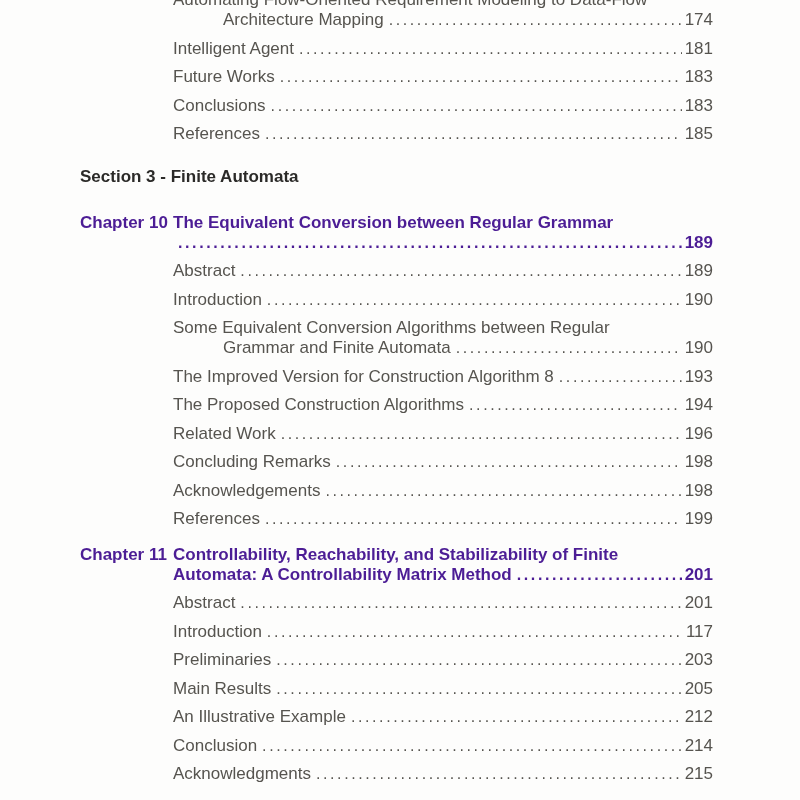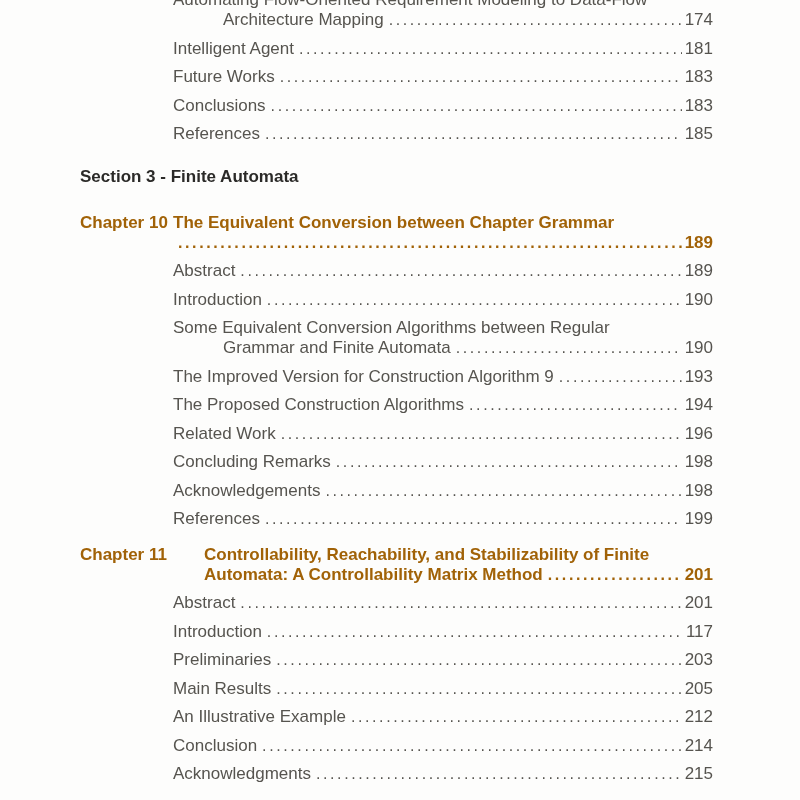--- a/index.html
+++ b/index.html
@@ -37,32 +37,32 @@
     white-space: nowrap;
     margin: 0 3px 0 5px;
     min-width: 0;
   }
   .dots::after {
     content: "........................................................................................................................................................................";
     letter-spacing: 2.6px;
     font-size: 16px;
   }
   .pagenum { flex: 0 0 auto; }
-  .bold { font-weight: bold; color: #a16207; }
+  .bold { font-weight: bold; color: #4c1d95; }
   .section-heading {
     font-weight: bold;
     color: #2b2a28;
     margin-top: 23px;
     margin-bottom: 25.5px;
     line-height: 20px;
   }
   .chapter { display: flex; }
   .chapter-label { width: 93px; flex-shrink: 0; }
   .chapter-body { flex: 1 1 auto; min-width: 0; }
-  .ch11 { margin-top: 15.5px; gap: 31px; }
+  .ch11 { margin-top: 15.5px; }
 </style>
 </head>
 <body>
 
 <div class="page">
   <div class="toc">
 
     <div class="row sub">
       <div>Automating Flow-Oriented Requirement Modeling to Data-Flow</div>
       <div class="leaderline cont-indent">
@@ -99,21 +99,21 @@
         <span class="dots"></span>
         <span class="pagenum">185</span>
       </div>
     </div>
 
     <div class="section-heading">Section 3 - Finite Automata</div>
 
     <div class="row chapter bold">
       <div class="chapter-label">Chapter 10</div>
       <div class="chapter-body">
-        <div>The Equivalent Conversion between Chapter Grammar</div>
+        <div>The Equivalent Conversion between Regular Grammar</div>
         <div class="leaderline">
           <span class="dots"></span>
           <span class="pagenum">189</span>
         </div>
       </div>
     </div>
 
     <div class="row sub">
       <div class="leaderline">
         <span class="label">Abstract</span>
@@ -131,21 +131,21 @@
     <div class="row sub">
       <div>Some Equivalent Conversion Algorithms between Regular</div>
       <div class="leaderline cont-indent">
         <span class="label">Grammar and Finite Automata</span>
         <span class="dots"></span>
         <span class="pagenum">190</span>
       </div>
     </div>
     <div class="row sub">
       <div class="leaderline">
-        <span class="label">The Improved Version for Construction Algorithm 9</span>
+        <span class="label">The Improved Version for Construction Algorithm 8</span>
         <span class="dots"></span>
         <span class="pagenum">193</span>
       </div>
     </div>
     <div class="row sub">
       <div class="leaderline">
         <span class="label">The Proposed Construction Algorithms</span>
         <span class="dots"></span>
         <span class="pagenum">194</span>
       </div>

